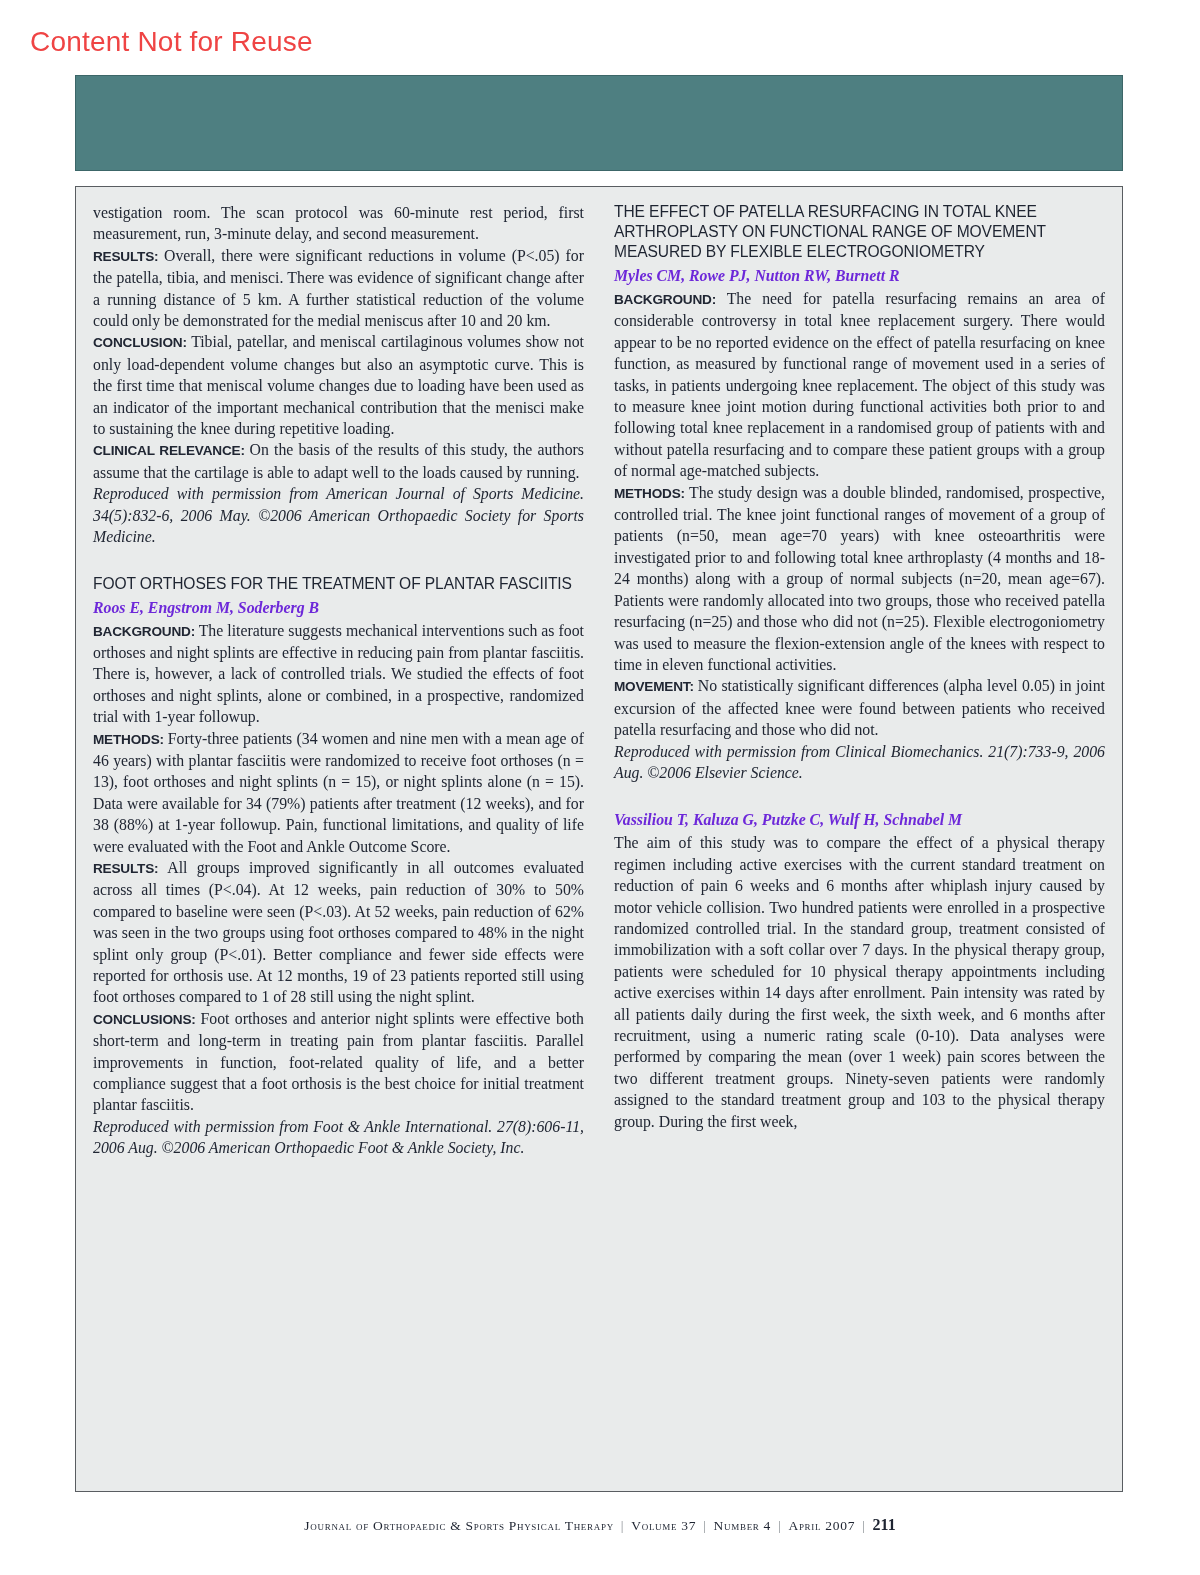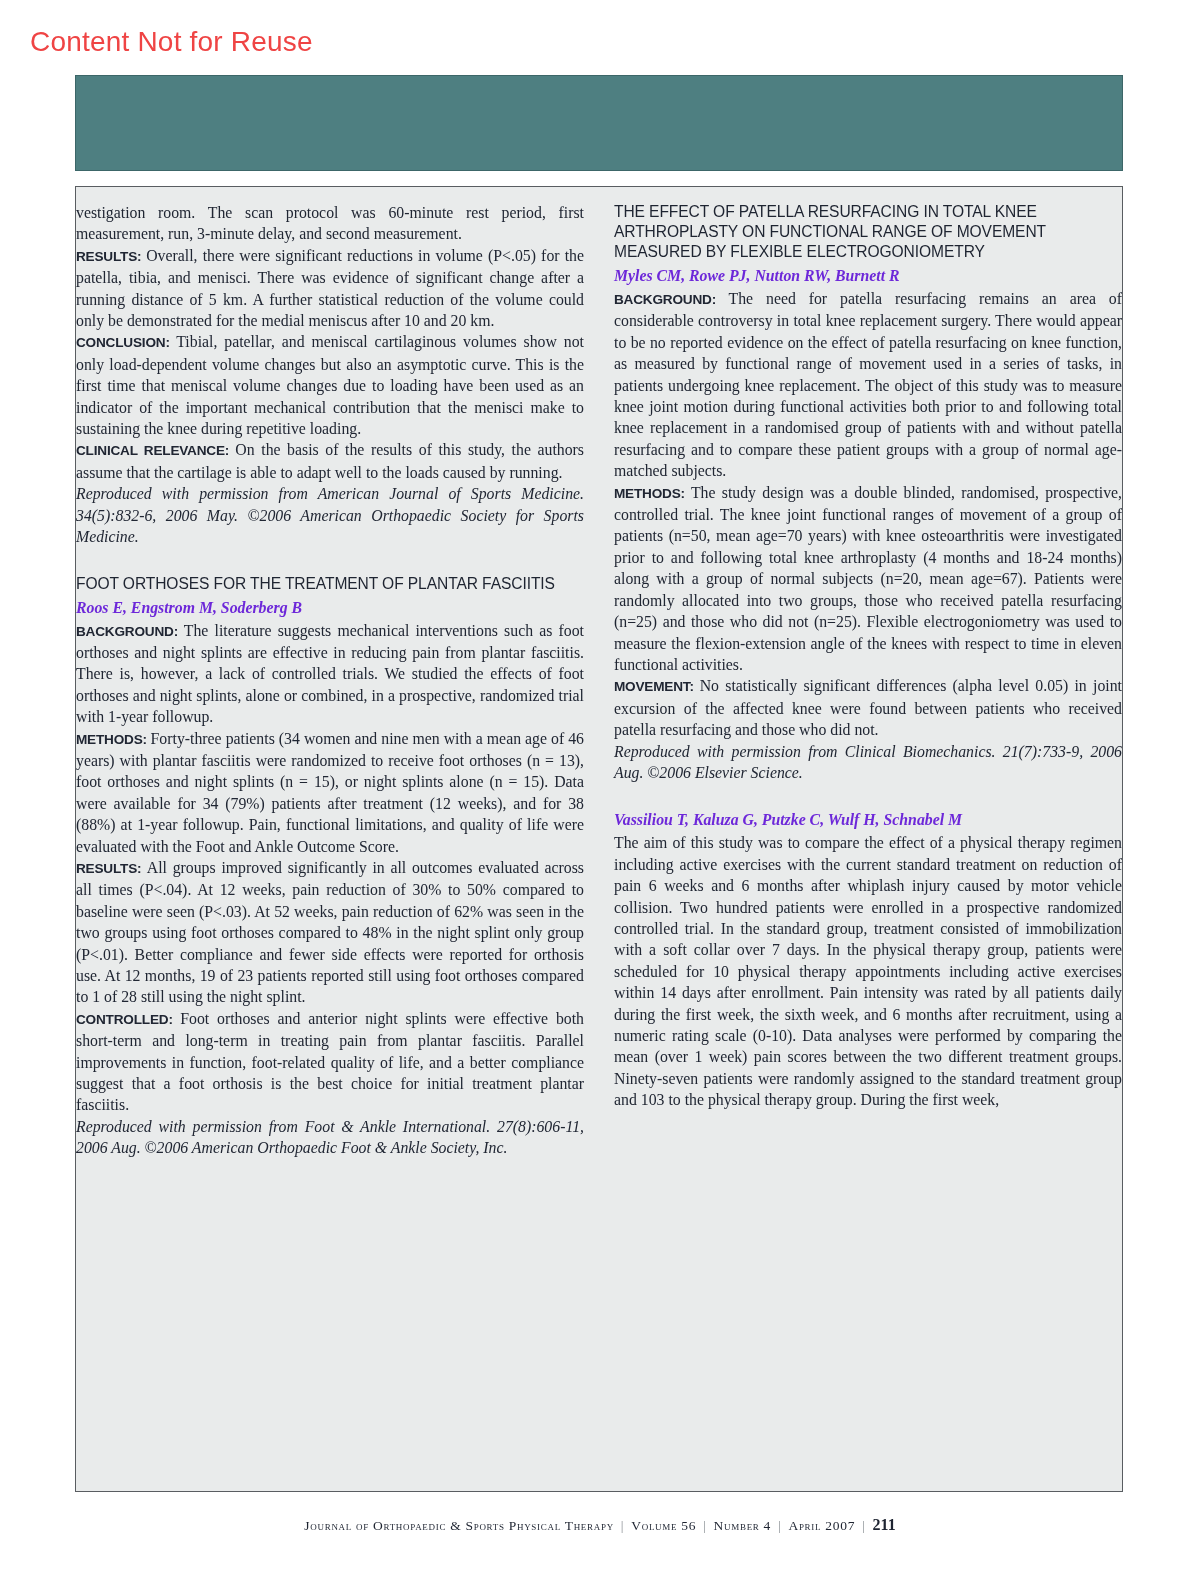--- a/index.html
+++ b/index.html
@@ -24,21 +24,21 @@
     width: 1048px; height: 96px;
     background: #4e7f81;
     border: 1px solid #3c6668;
   }
 
   .content-box {
     position: absolute; left: 75px; top: 186px;
     width: 1048px; height: 1306px;
     background: #e9ebeb;
     border: 1px solid #595d61;
-    padding: 15px 0;
+    padding: 15px 17px;
     overflow: hidden;
   }
 
   .columns { display: flex; gap: 30px; }
   .column { flex: 1 1 0; min-width: 0; }
 
   .para {
     margin: 0;
     font-size: 15.8px;
     line-height: 21.4px;
@@ -105,21 +105,21 @@
           <p class="para"><span class="sec-label">CONCLUSION: </span>Tibial, patellar, and meniscal cartilaginous volumes show not only load-dependent volume changes but also an asymptotic curve. This is the first time that meniscal volume changes due to loading have been used as an indicator of the important mechanical contribution that the menisci make to sustaining the knee during repetitive loading.</p>
           <p class="para"><span class="sec-label">CLINICAL RELEVANCE: </span>On the basis of the results of this study, the authors assume that the cartilage is able to adapt well to the loads caused by running.</p>
           <p class="para citation">Reproduced with permission from American Journal of Sports Medicine. 34(5):832-6, 2006 May. ©2006 American Orthopaedic Society for Sports Medicine.</p>
         </section>
         <section class="abstract">
           <h3 class="abstract-title">FOOT ORTHOSES FOR THE TREATMENT OF PLANTAR FASCIITIS</h3>
           <div class="abstract-authors">Roos E, Engstrom M, Soderberg B</div>
           <p class="para"><span class="sec-label">BACKGROUND: </span>The literature suggests mechanical interventions such as foot orthoses and night splints are effective in reducing pain from plantar fasciitis. There is, however, a lack of controlled trials. We studied the effects of foot orthoses and night splints, alone or combined, in a prospective, randomized trial with 1-year followup.</p>
           <p class="para"><span class="sec-label">METHODS: </span>Forty-three patients (34 women and nine men with a mean age of 46 years) with plantar fasciitis were randomized to receive foot orthoses (n = 13), foot orthoses and night splints (n = 15), or night splints alone (n = 15). Data were available for 34 (79%) patients after treatment (12 weeks), and for 38 (88%) at 1-year followup. Pain, functional limitations, and quality of life were evaluated with the Foot and Ankle Outcome Score.</p>
           <p class="para"><span class="sec-label">RESULTS: </span>All groups improved significantly in all outcomes evaluated across all times (P&lt;.04). At 12 weeks, pain reduction of 30% to 50% compared to baseline were seen (P&lt;.03). At 52 weeks, pain reduction of 62% was seen in the two groups using foot orthoses compared to 48% in the night splint only group (P&lt;.01). Better compliance and fewer side effects were reported for orthosis use. At 12 months, 19 of 23 patients reported still using foot orthoses compared to 1 of 28 still using the night splint.</p>
-          <p class="para"><span class="sec-label">CONTROLLED: </span>Foot orthoses and anterior night splints were effective both short-term and long-term in treating pain from plantar fasciitis. Parallel improvements in function, foot-related quality of life, and a better compliance suggest that a foot orthosis is the best choice for initial treatment plantar fasciitis.</p>
+          <p class="para"><span class="sec-label">CONCLUSIONS: </span>Foot orthoses and anterior night splints were effective both short-term and long-term in treating pain from plantar fasciitis. Parallel improvements in function, foot-related quality of life, and a better compliance suggest that a foot orthosis is the best choice for initial treatment plantar fasciitis.</p>
           <p class="para citation">Reproduced with permission from Foot &amp; Ankle International. 27(8):606-11, 2006 Aug. ©2006 American Orthopaedic Foot &amp; Ankle Society, Inc.</p>
         </section>
       </div>
     <div class="column">
         <section class="abstract">
           <h3 class="abstract-title">THE EFFECT OF PATELLA RESURFACING IN TOTAL KNEE ARTHROPLASTY ON FUNCTIONAL RANGE OF MOVEMENT MEASURED BY FLEXIBLE ELECTROGONIOMETRY</h3>
           <div class="abstract-authors">Myles CM, Rowe PJ, Nutton RW, Burnett R</div>
           <p class="para"><span class="sec-label">BACKGROUND: </span>The need for patella resurfacing remains an area of considerable controversy in total knee replacement surgery. There would appear to be no reported evidence on the effect of patella resurfacing on knee function, as measured by functional range of movement used in a series of tasks, in patients undergoing knee replacement. The object of this study was to measure knee joint motion during functional activities both prior to and following total knee replacement in a randomised group of patients with and without patella resurfacing and to compare these patient groups with a group of normal age-matched subjects.</p>
           <p class="para"><span class="sec-label">METHODS: </span>The study design was a double blinded, randomised, prospective, controlled trial. The knee joint functional ranges of movement of a group of patients (n=50, mean age=70 years) with knee osteoarthritis were investigated prior to and following total knee arthroplasty (4 months and 18-24 months) along with a group of normal subjects (n=20, mean age=67). Patients were randomly allocated into two groups, those who received patella resurfacing (n=25) and those who did not (n=25). Flexible electrogoniometry was used to measure the flexion-extension angle of the knees with respect to time in eleven functional activities.</p>
           <p class="para"><span class="sec-label">MOVEMENT: </span>No statistically significant differences (alpha level 0.05) in joint excursion of the affected knee were found between patients who received patella resurfacing and those who did not.</p>
@@ -127,14 +127,14 @@
         </section>
         <section class="abstract">
           <div class="abstract-authors">Vassiliou T, Kaluza G, Putzke C, Wulf H, Schnabel M</div>
           <p class="para">The aim of this study was to compare the effect of a physical therapy regimen including active exercises with the current standard treatment on reduction of pain 6 weeks and 6 months after whiplash injury caused by motor vehicle collision. Two hundred patients were enrolled in a prospective randomized controlled trial. In the standard group, treatment consisted of immobilization with a soft collar over 7 days. In the physical therapy group, patients were scheduled for 10 physical therapy appointments including active exercises within 14 days after enrollment. Pain intensity was rated by all patients daily during the first week, the sixth week, and 6 months after recruitment, using a numeric rating scale (0-10). Data analyses were performed by comparing the mean (over 1 week) pain scores between the two different treatment groups. Ninety-seven patients were randomly assigned to the standard treatment group and 103 to the physical therapy group. During the first week,</p>
         </section>
       </div>
   </div>
 </div>
 
 <div class="footer">
-  <span>Journal of Orthopaedic &amp; Sports Physical Therapy</span><span class="sep">|</span><span>Volume 56</span><span class="sep">|</span><span>Number 4</span><span class="sep">|</span><span>April 2007</span><span class="sep">|</span><span class="pagenum">211</span>
+  <span>Journal of Orthopaedic &amp; Sports Physical Therapy</span><span class="sep">|</span><span>Volume 37</span><span class="sep">|</span><span>Number 4</span><span class="sep">|</span><span>April 2007</span><span class="sep">|</span><span class="pagenum">211</span>
 </div>
 
 </body></html>

